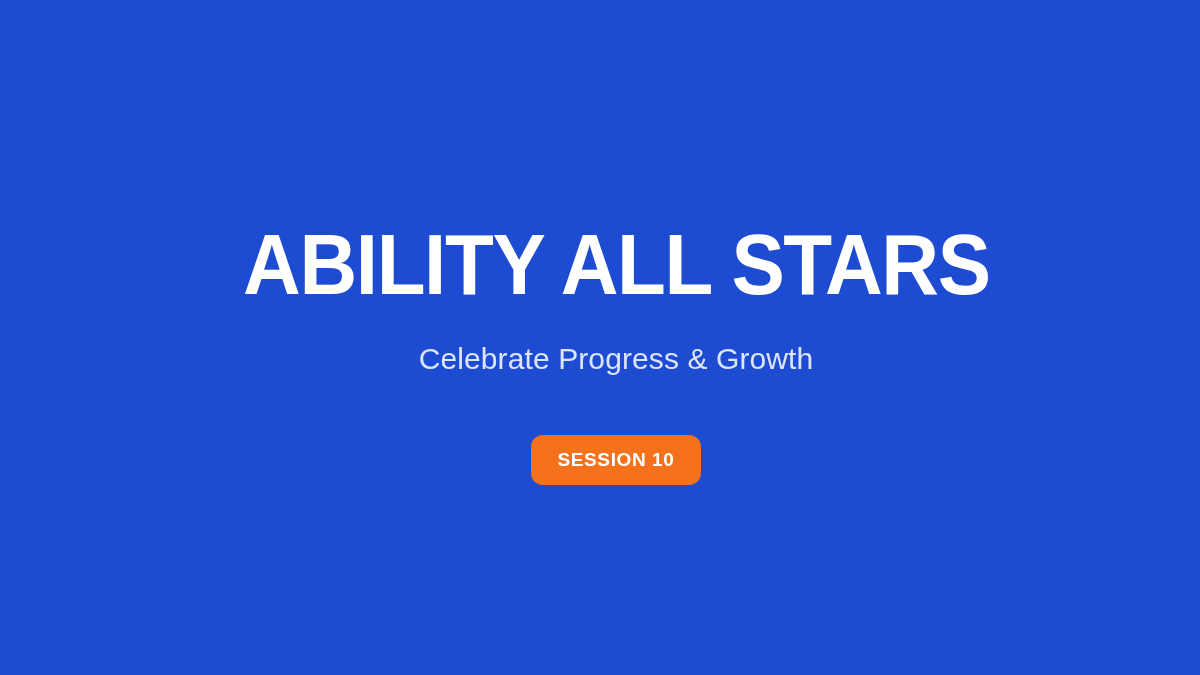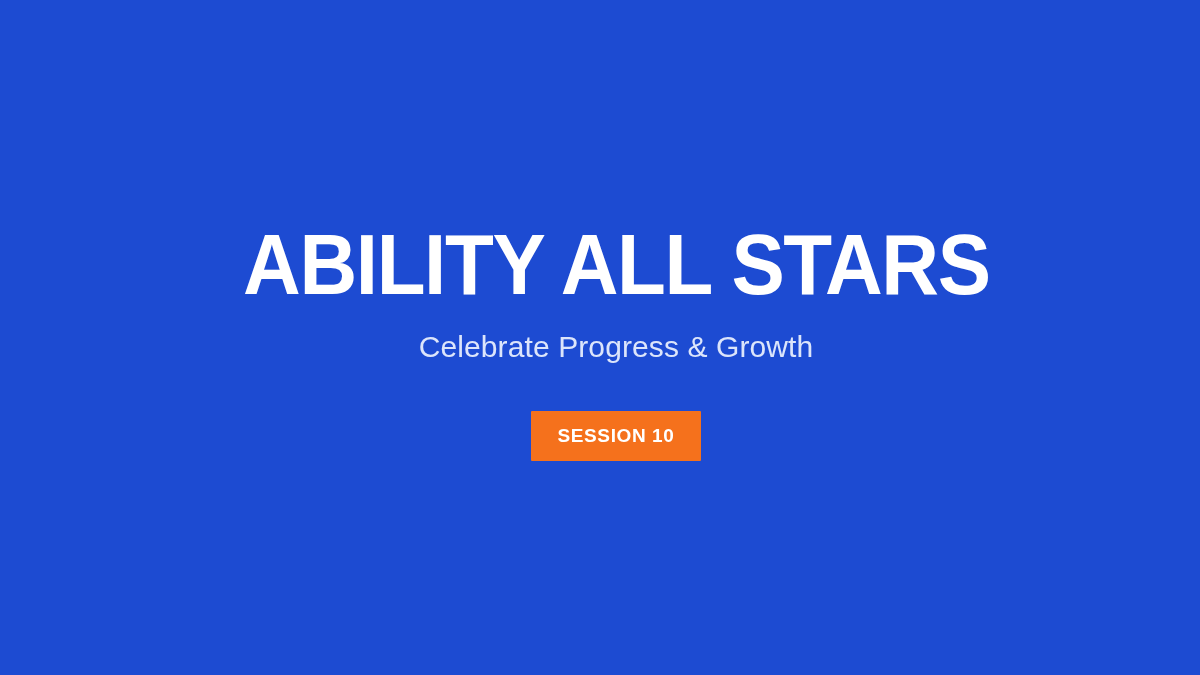--- a/index.html
+++ b/index.html
@@ -46,21 +46,21 @@
     line-height: 0.86;
     letter-spacing: -1.5px;
     text-align: center;
     white-space: nowrap;
     transform: scaleX(0.93);
     transform-origin: center center;
     -webkit-font-smoothing: antialiased;
   }
 
   .subtitle {
-    margin: 0;
+    margin: 12px;
     padding-top: 27px;
     color: #dce5fb;
     font-family: "Liberation Sans", sans-serif;
     font-weight: 400;
     font-size: 30px;
     line-height: 1.2;
     letter-spacing: 0.1px;
     text-align: center;
     white-space: nowrap;
   }
@@ -71,21 +71,21 @@
     justify-content: center;
   }
 
   .badge {
     display: inline-flex;
     align-items: center;
     justify-content: center;
     background: #f5711c;
     color: #ffffff;
     border: none;
-    border-radius: 1px;
+    border-radius: 12px;
     min-width: 170px;
     height: 50px;
     padding: 0 22px;
     box-sizing: border-box;
     font-family: "Liberation Sans", sans-serif;
     font-weight: 700;
     font-size: 19px;
     letter-spacing: 0.6px;
     white-space: nowrap;
     cursor: pointer;

